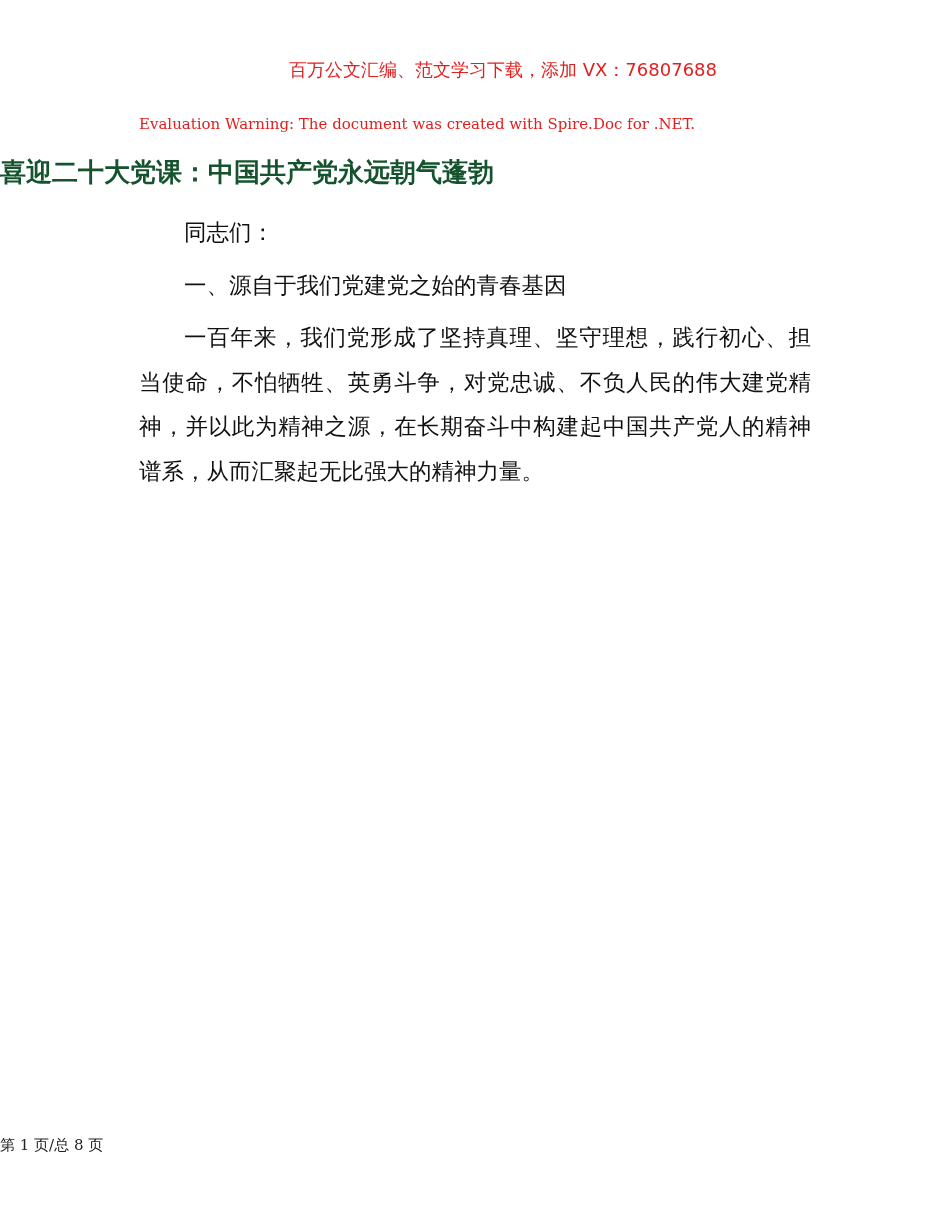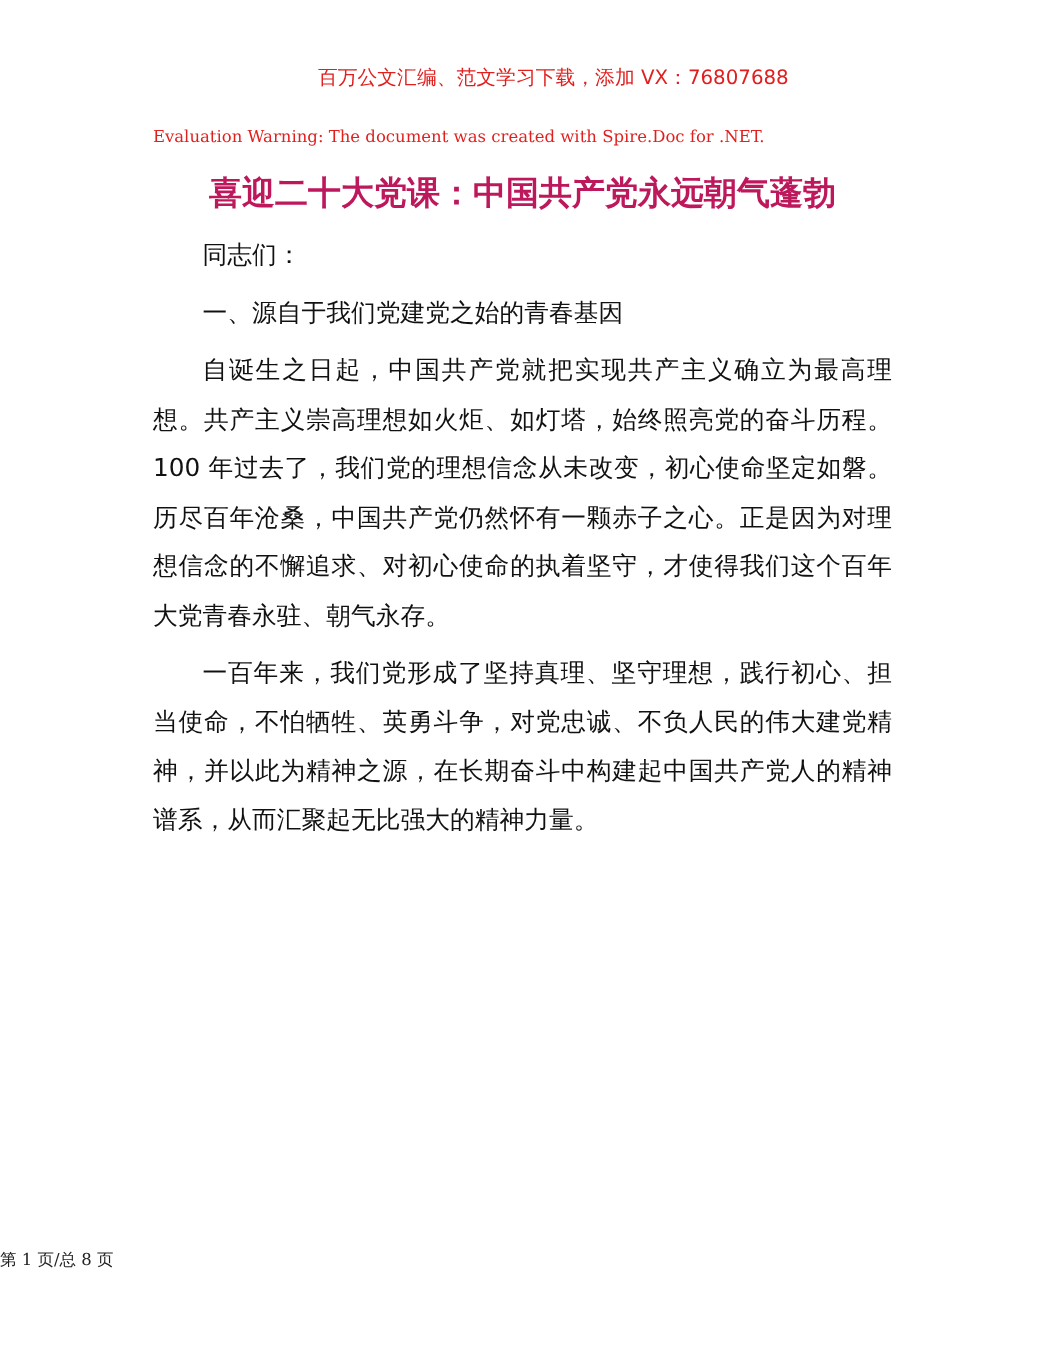--- a/index.html
+++ b/index.html
@@ -33,24 +33,23 @@
       font-family: "DejaVu Serif", "Liberation Serif", serif;
       font-size: 15px;
       color: #e0201f;
       white-space: nowrap;
     }
     .doc-title {
       position: absolute;
       top: 155px;
       left: 0;
       width: 950px;
-      text-align: center;
-      font-size: 30px;
+      font-size: 26px;
       font-weight: bold;
-      color: #be185d;
+      color: #14532d;
     }
     .content {
       position: absolute;
       top: 210px;
       left: 139px;
       width: 672px;
       font-size: 22.5px;
       line-height: 44.5px;
       text-align: justify;
     }
@@ -77,17 +76,16 @@
 
 <div class="header-ad">百万公文汇编、范文学习下载，添加 VX：76807688</div>
 
 <div class="eval-warning">Evaluation Warning: The document was created with Spire.Doc for .NET.</div>
 
 <div class="doc-title">喜迎二十大党课：中国共产党永远朝气蓬勃</div>
 
 <div class="content">
   <p>同志们：</p>
   <p class="gap">一、源自于我们党建党之始的青春基因</p>
-  <p class="gap">自诞生之日起，中国共产党就把实现共产主义确立为最高理想。共产主义崇高理想如火炬、如灯塔，始终照亮党的奋斗历程。100 年过去了，我们党的理想信念从未改变，初心使命坚定如磐。历尽百年沧桑，中国共产党仍然怀有一颗赤子之心。正是因为对理想信念的不懈追求、对初心使命的执着坚守，才使得我们这个百年大党青春永驻、朝气永存。</p>
   <p class="gap">一百年来，我们党形成了坚持真理、坚守理想，践行初心、担当使命，不怕牺牲、英勇斗争，对党忠诚、不负人民的伟大建党精神，并以此为精神之源，在长期奋斗中构建起中国共产党人的精神谱系，从而汇聚起无比强大的精神力量。</p>
 </div>
 
 <div class="footer">第 1 页/总 8 页</div>
 
 </body></html>

